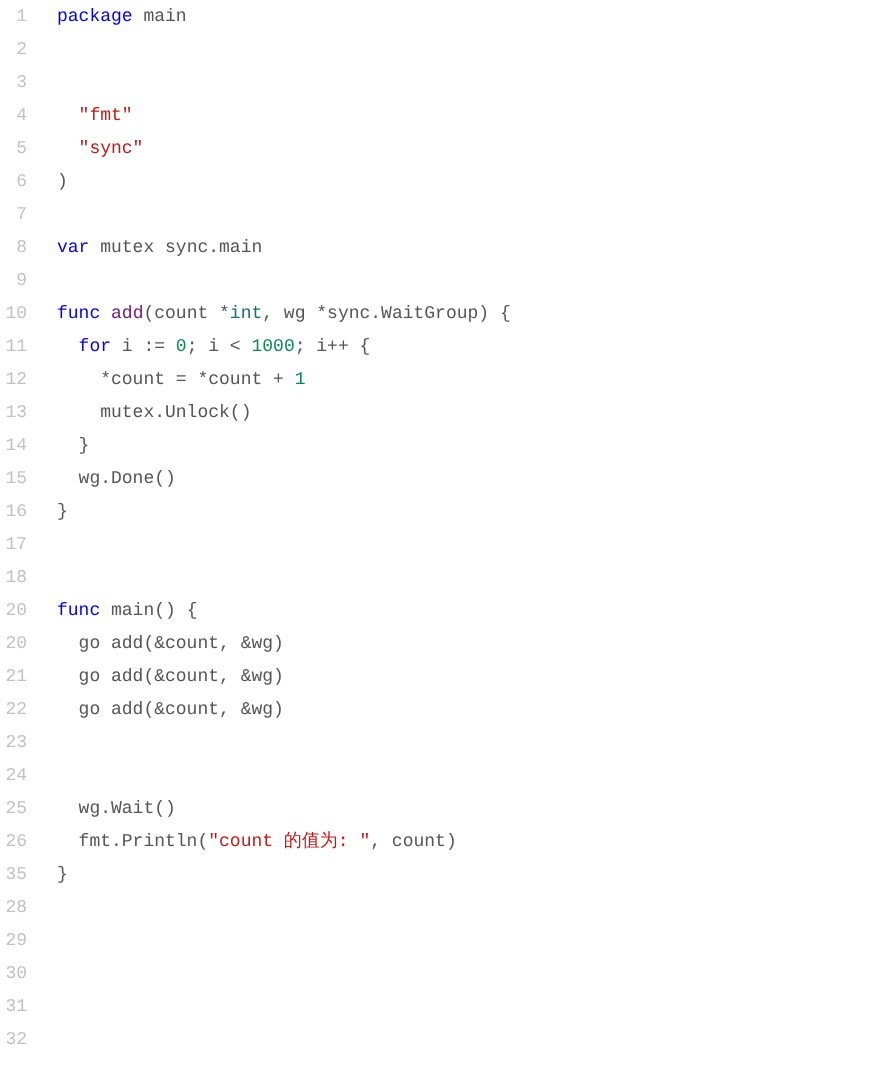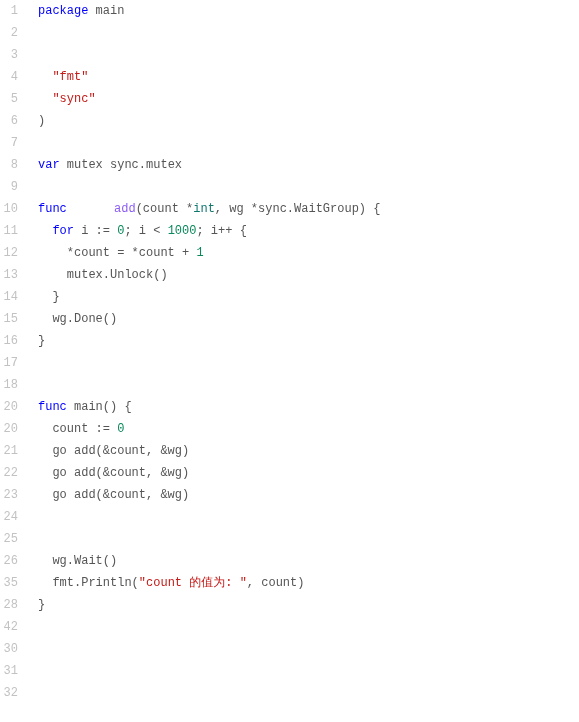--- a/index.html
+++ b/index.html
@@ -31,21 +31,21 @@
     padding-left: 8px;
   }
   .code div.line {
     height: 22px;
     white-space: pre;
   }
   .kw   { color: #0000ff; }   
   .str  { color: #c41a16; }   
   .type { color: #0f766e; }   
   .num  { color: #09885a; }   
-  .fn   { color: #8b5cf6; margin-left: 40px; }   
+  .fn   { color: #701a75; }   
   .text { color: #555555; }
 </style>
 </head>
 <body>
 
 <div class="code-container">
   <div class="gutter" id="gutter">
       <div>1</div>
       <div>2</div>
       <div>3</div>
@@ -67,46 +67,45 @@
       <div>20</div>
       <div>20</div>
       <div>21</div>
       <div>22</div>
       <div>23</div>
       <div>24</div>
       <div>25</div>
       <div>26</div>
       <div>35</div>
       <div>28</div>
-      <div>42</div>
+      <div>29</div>
       <div>30</div>
       <div>31</div>
       <div>32</div>
     </div>
   <div class="code" id="code">
       <div class="line"><span class="kw">package</span><span class="text"> main</span></div>
       <div class="line"></div>
       <div class="line"></div>
       <div class="line"><span class="text">  </span><span class="str">"fmt"</span></div>
       <div class="line"><span class="text">  </span><span class="str">"sync"</span></div>
       <div class="line"><span class="text">)</span></div>
       <div class="line"></div>
-      <div class="line"><span class="kw">var</span><span class="text"> mutex sync.mutex</span></div>
+      <div class="line"><span class="kw">var</span><span class="text"> mutex sync.main</span></div>
       <div class="line"></div>
       <div class="line"><span class="kw">func</span><span class="text"> </span><span class="fn">add</span><span class="text">(count *</span><span class="type">int</span><span class="text">, wg *sync.WaitGroup) {</span></div>
       <div class="line"><span class="text">  </span><span class="kw">for</span><span class="text"> i := </span><span class="num">0</span><span class="text">; i &lt; </span><span class="num">1000</span><span class="text">; i++ {</span></div>
       <div class="line"><span class="text">    *count = *count + </span><span class="num">1</span></div>
       <div class="line"><span class="text">    mutex.Unlock()</span></div>
       <div class="line"><span class="text">  }</span></div>
       <div class="line"><span class="text">  wg.Done()</span></div>
       <div class="line"><span class="text">}</span></div>
       <div class="line"></div>
       <div class="line"></div>
       <div class="line"><span class="kw">func</span><span class="text"> main() {</span></div>
-      <div class="line"><span class="text">  count := </span><span class="num">0</span></div>
       <div class="line"><span class="text">  go add(&amp;count, &amp;wg)</span></div>
       <div class="line"><span class="text">  go add(&amp;count, &amp;wg)</span></div>
       <div class="line"><span class="text">  go add(&amp;count, &amp;wg)</span></div>
       <div class="line"></div>
       <div class="line"></div>
       <div class="line"><span class="text">  wg.Wait()</span></div>
       <div class="line"><span class="text">  fmt.Println(</span><span class="str">"count 的值为: "</span><span class="text">, count)</span></div>
       <div class="line"><span class="text">}</span></div>
     </div>
 </div>

